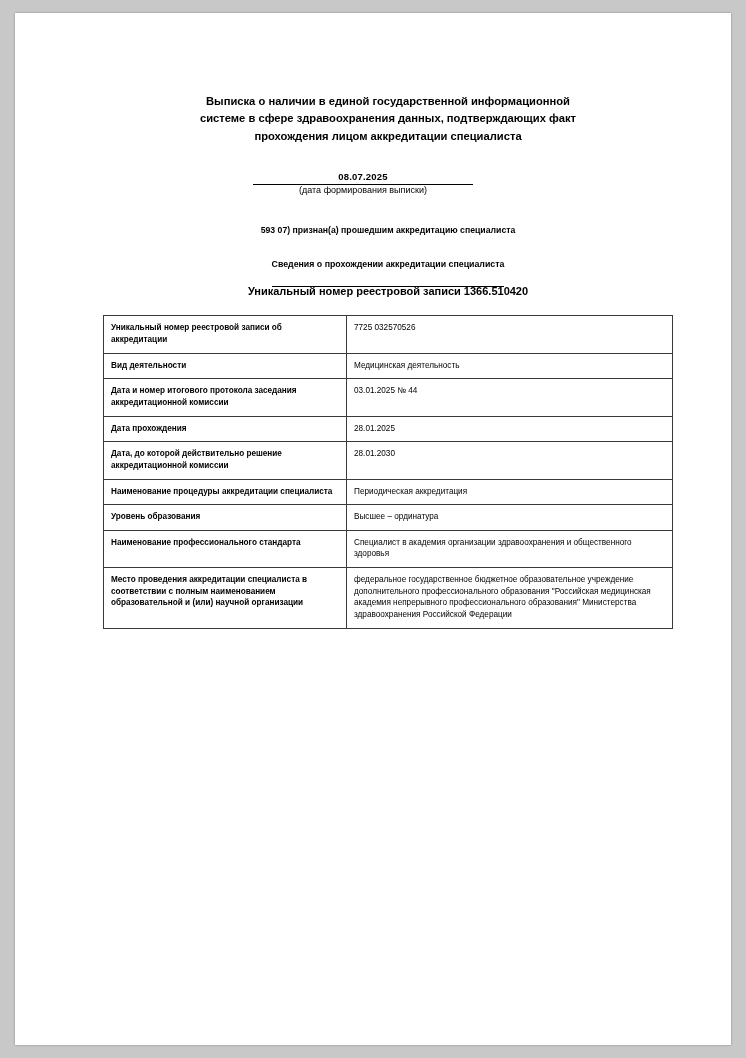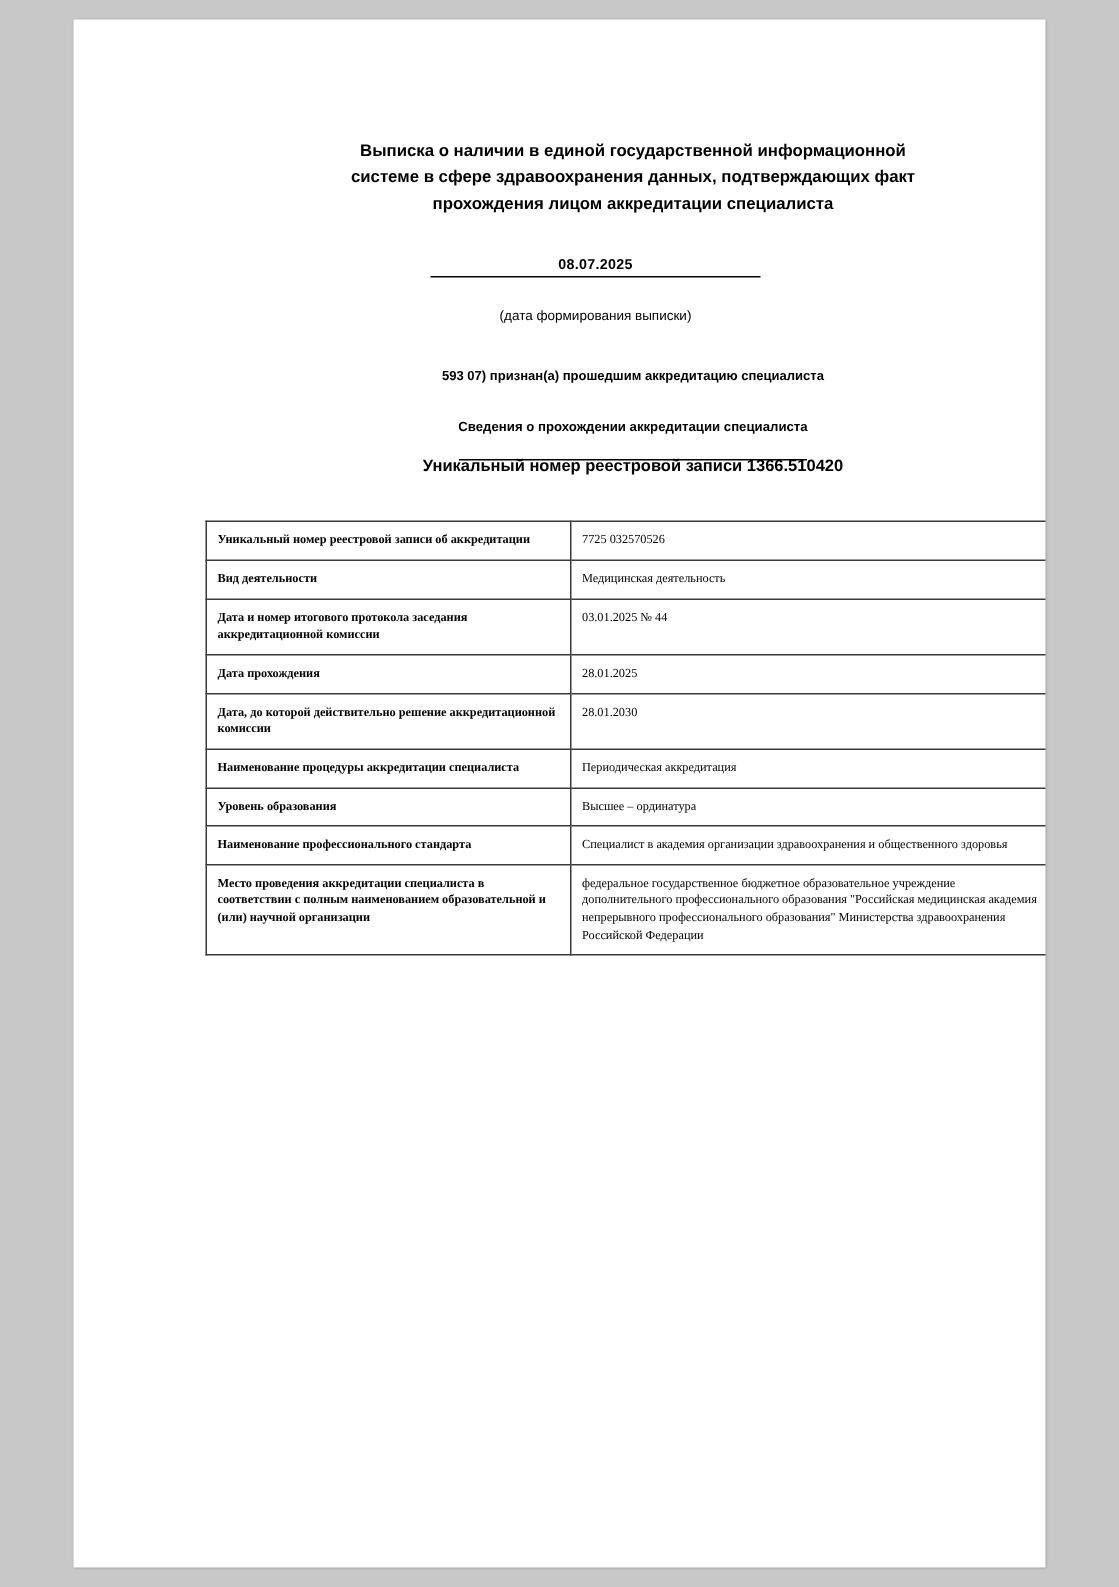--- a/index.html
+++ b/index.html
@@ -8,21 +8,21 @@
     background: #c8c8c8;
   }
   body {
     width: 746px;
     height: 1058px;
     font-family: "Liberation Sans", sans-serif;
     -webkit-font-smoothing: antialiased;
   }
   .page {
     position: relative;
-    width: 648px;
+    width: 716px;
     height: 1032px;
     margin: 13px auto 0 auto;
     background: #ffffff;
     box-shadow: 0 0 2px rgba(0,0,0,0.35);
     box-sizing: border-box;
     padding: 0;
     overflow: hidden;
   }
   .inner {
     position: absolute;
@@ -50,21 +50,21 @@
   .date-value {
     font-size: 9.5px;
     font-weight: bold;
     border-bottom: 1px solid #000;
     padding-bottom: 2px;
     display: block;
     letter-spacing: 0.2px;
   }
   .date-caption {
     font-size: 9px;
-    margin-top: 20px;
+    margin-top: 0;
     display: block;
     color: #000;
   }
 
   .intro {
     margin-top: 28px;
     font-size: 8.7px;
     font-weight: bold;
     line-height: 1.65;
     text-align: center;
@@ -85,25 +85,24 @@
   }
 
   .reg-number {
     margin-top: 16px;
     text-align: center;
     font-size: 11px;
     font-weight: bold;
   }
 
   table.data {
-    margin-top: 30px;
+    margin-top: 18px;
     border-collapse: collapse;
     width: 570px;
     table-layout: fixed;
-    font-family: Liberation Serif, serif;
   }
   table.data td {
     border: 1px solid #3a3a3a;
     vertical-align: top;
     padding: 6px 7px 7px 7px;
     font-size: 8.2px;
     line-height: 1.42;
     color: #000;
   }
   table.data td.label {

